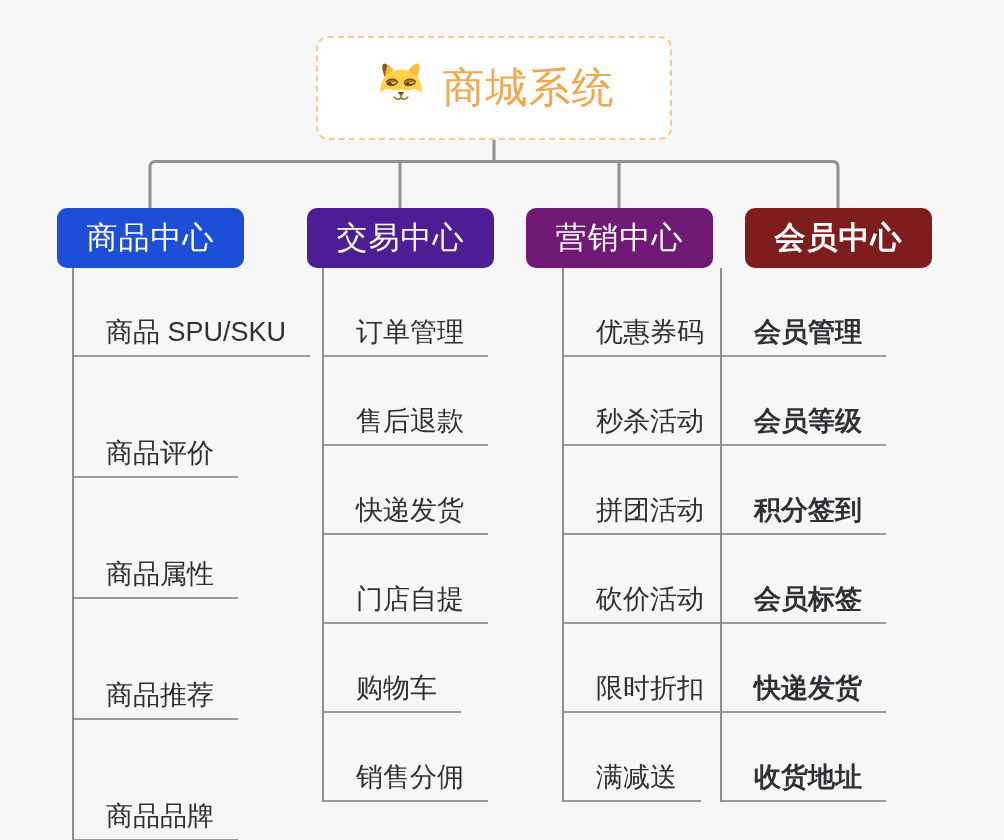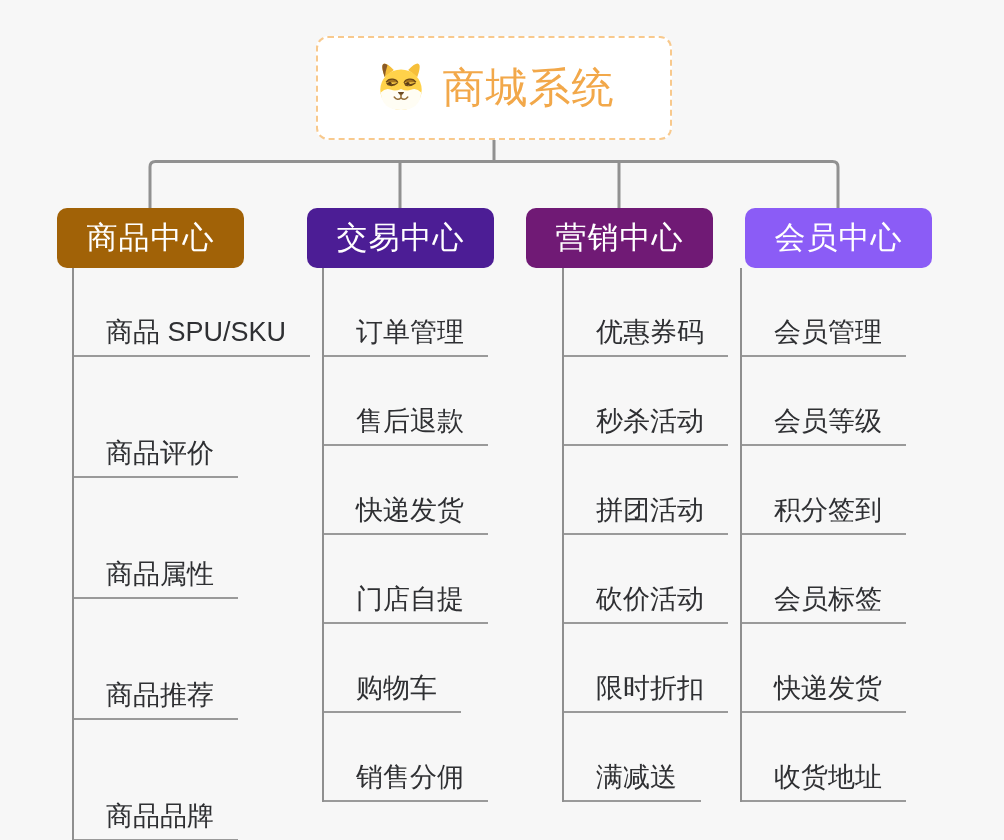--- a/index.html
+++ b/index.html
@@ -27,35 +27,35 @@
   }
   .doge{width:54px;height:54px;flex:0 0 auto;}
 
   
   .branch-header{
     position:absolute;top:208px;width:187px;height:60px;
     border-radius:10px;z-index:2;
     display:flex;align-items:center;justify-content:center;
     color:#ffffff;font-size:31px;letter-spacing:1px;white-space:nowrap;
   }
-  .b0{left:57px;background:#a16207;}
+  .b0{left:57px;background:#1d4ed8;}
   .b1{left:307px;background:#4c1d95;}
   .b2{left:526px;background:#701a75;}
-  .b3{left:745px;background:#8b5cf6;}
+  .b3{left:745px;background:#7f1d1d;font-weight:bold;}
 
   
   .col{
     position:absolute;top:268px;z-index:2;
     display:inline-flex;flex-direction:column;align-items:flex-start;
     border-left:2px solid #8f8f8f;
   }
   .c0{left:72px;gap:32px;}
   .c1{left:322px;}
   .c2{left:542px;margin-left:20px;}
-  .c3{left:740px;}
+  .c3{left:720px;font-weight:bold;}
   .leaf{
     height:89px;box-sizing:border-box;
     display:flex;align-items:flex-end;
     padding:0 24px 7px 32px;
     border-bottom:2px solid #9a9a9a;
     font-size:27px;color:#2f3033;line-height:1.1;white-space:nowrap;
   }
 </style>
 </head>
 <body>

